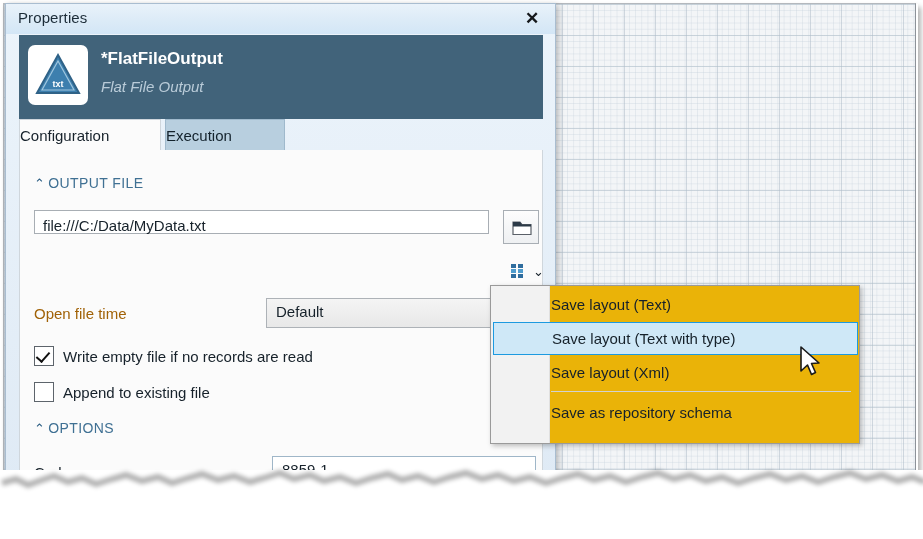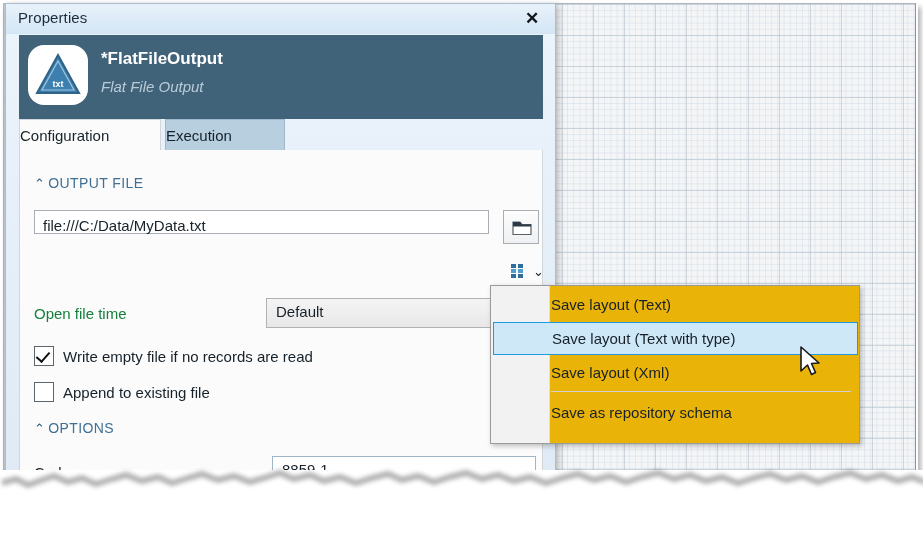--- a/index.html
+++ b/index.html
@@ -54,21 +54,21 @@
   }
 
   
   #node-header{
     position:absolute;left:13px;top:31px;width:524px;height:84px;
     background:#41637a;
     box-sizing:border-box;
   }
   #node-icon{
     position:absolute;left:9px;top:10px;width:60px;height:60px;
-    background:#fff;border-radius:16px;
+    background:#fff;border-radius:7px;
   }
   #node-icon svg{position:absolute;left:6px;top:6px;}
   #node-title{
     position:absolute;left:82px;top:14px;font-size:17px;font-weight:bold;color:#ffffff;
   }
   #node-subtitle{
     position:absolute;left:82px;top:43px;font-size:15px;color:#b9cbd8;font-style:italic;
   }
 
   
@@ -116,21 +116,21 @@
   
   #layout-btn{
     position:absolute;left:489px;top:112px;width:36px;height:22px;cursor:pointer;
   }
   #layout-btn .dots{position:absolute;left:0;top:1px;}
   #layout-btn .chev{
     position:absolute;left:24px;top:2px;font-size:13px;color:#15202a;
   }
 
   
-  #lbl-openfile{position:absolute;left:14px;top:155px;font-size:15px;color:#15803d;}
+  #lbl-openfile{position:absolute;left:14px;top:155px;font-size:15px;color:#a16207;}
   #combo-openfile{
     position:absolute;left:246px;top:148px;width:270px;height:30px;
     background:linear-gradient(to bottom,#f4f4f4,#e8e8e8);
     border:1px solid #adb2b7;box-sizing:border-box;
     font-size:15px;color:#16212a;padding:4px 0 0 9px;
   }
 
   
   .cbrow{position:absolute;left:14px;font-size:15px;color:#16212a;cursor:pointer;}
   #cb-write{top:196px;}

